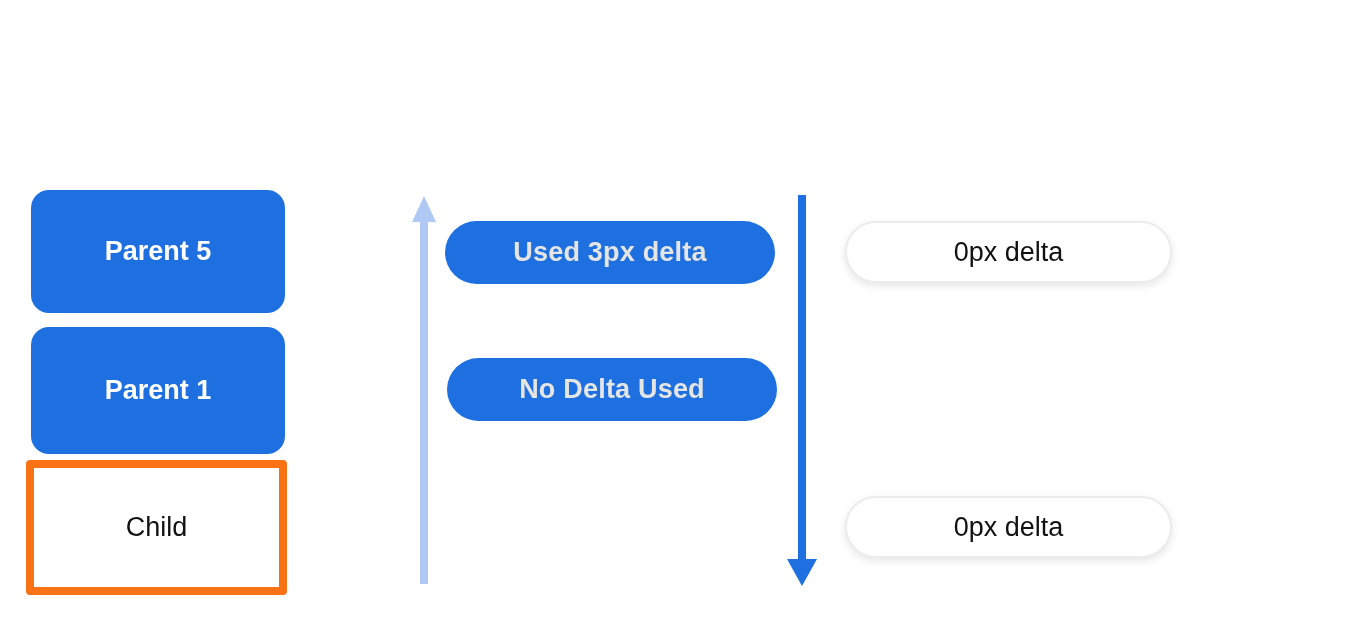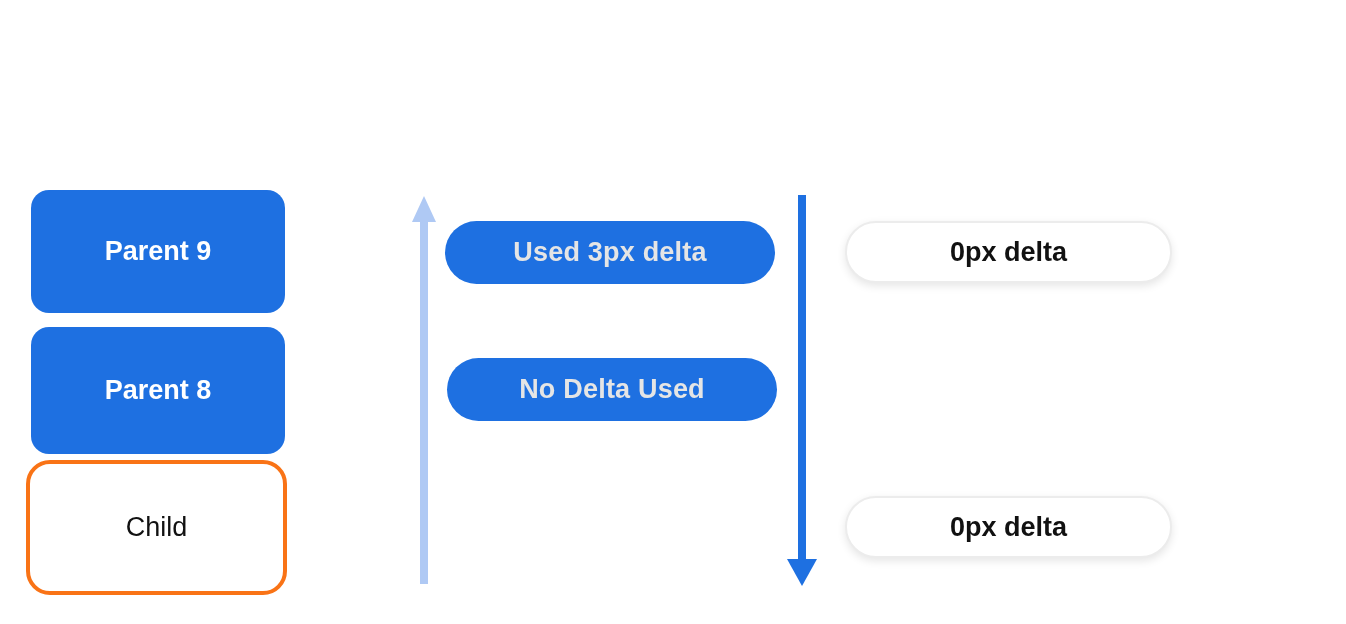--- a/index.html
+++ b/index.html
@@ -33,22 +33,22 @@
     background: #1E70E1;
     border-radius: 18px;
     display: flex; align-items: center; justify-content: center;
     color: #ffffff; font-size: 27px; font-weight: bold;
   }
   .parent2 { top: 190px; height: 123px; }
   .parent1 { top: 327px; height: 127px; }
   .child-box {
     left: 26px; top: 460px; width: 261px; height: 135px;
     background: #ffffff;
-    border: 4px solid #f97316;
-    border-radius: 24px;
+    border: 8px solid #f97316;
+    border-radius: 4px;
     display: flex; align-items: center; justify-content: center;
     color: #111111; font-size: 27px; font-weight: 500;
   }
 
   
   .up-arrow-line {
     left: 420px; top: 219px; width: 8px; height: 365px;
     background: #AFC9F4;
   }
   .up-arrow-head {
@@ -80,34 +80,34 @@
   .used-delta-pill { left: 445px; top: 221px; }
   .no-delta-pill   { left: 447px; top: 358px; text-align: center; }
 
   .white-pill {
     width: 327px; height: 62px;
     background: #ffffff;
     border: 2px solid #ECECEC;
     border-radius: 32px;
     box-shadow: 0 3px 8px rgba(0,0,0,0.10);
     display: flex; align-items: center; justify-content: center;
-    color: #111111; font-size: 27px; font-weight: 700;
+    color: #111111; font-size: 27px; font-weight: 400;
   }
   .zero-delta-top    { left: 845px; top: 221px; }
   .zero-delta-bottom { left: 845px; top: 496px; }
 </style>
 </head>
 <body>
 
 <div id="canvas">
 
 
-  <div class="abs stack-box parent2">Parent 9</div>
+  <div class="abs stack-box parent2">Parent 5</div>
 
-  <div class="abs stack-box parent1">Parent 8</div>
+  <div class="abs stack-box parent1">Parent 1</div>
 
   <div class="abs child-box">Child</div>
 
   <div>
     <div class="abs up-arrow-head"></div>
     <div class="abs up-arrow-line"></div>
   </div>
 
   <div>
     <div class="abs down-arrow-line"></div>

